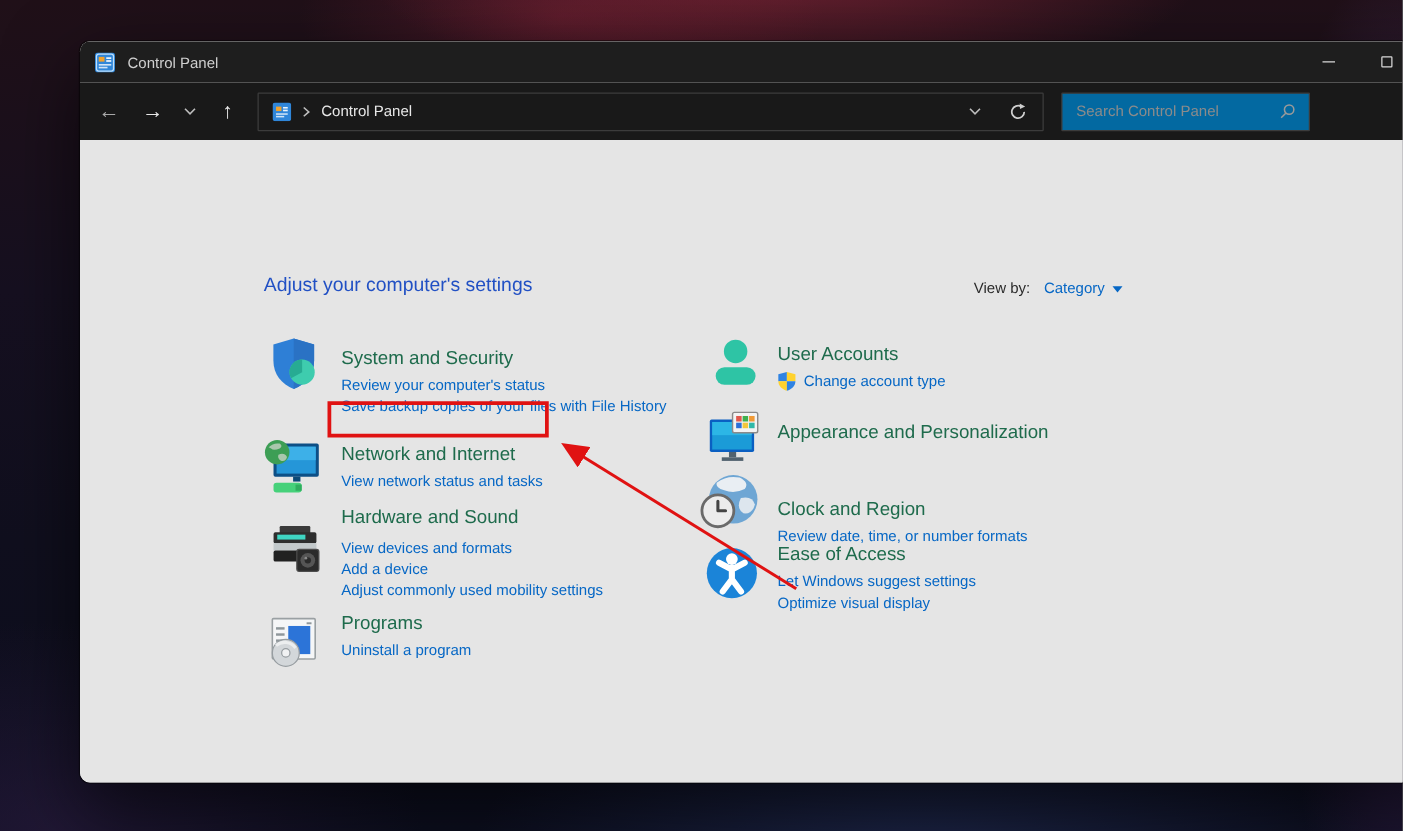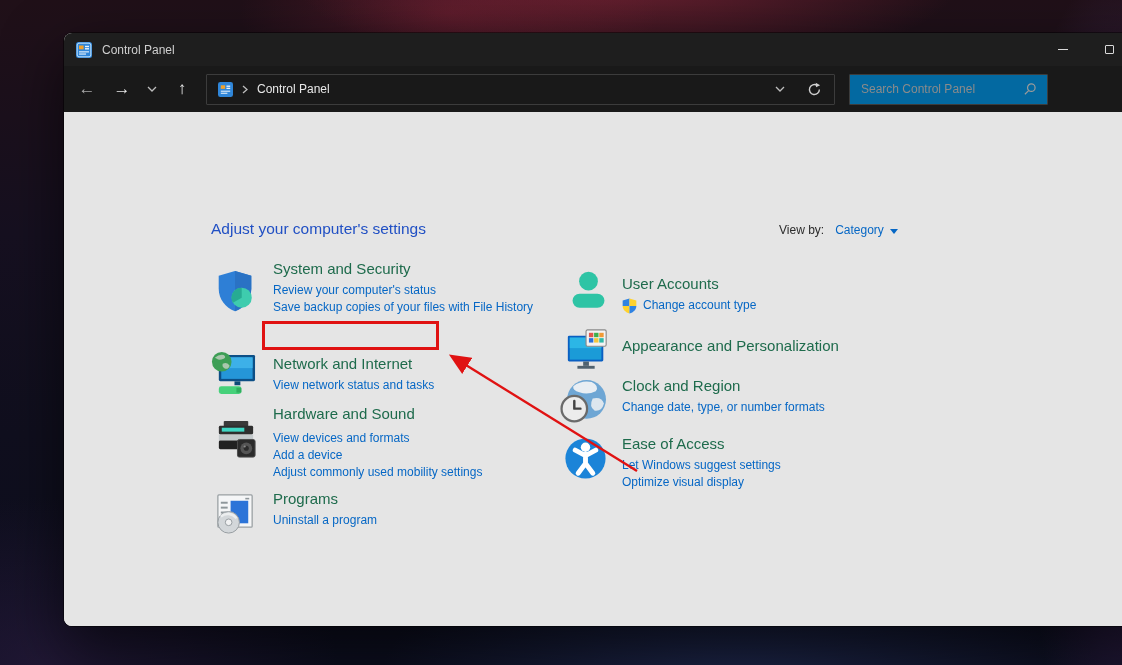--- a/index.html
+++ b/index.html
@@ -82,21 +82,21 @@
   .viewby .vvalue { color:#0667c5; margin-left:11px; }
   .viewby .tri {
     width:0; height:0; margin-left:6px; margin-top:2px;
     border-left:4px solid transparent; border-right:4px solid transparent;
     border-top:5px solid #0667c5;
   }
   .cicon { position:absolute; }
   .ctext { position:absolute; }
   .ctitle { display:block; font-size:15px; line-height:20px; color:#1e6b4c; text-decoration:none; margin-bottom:3px; }
   .clink { display:block; font-size:12px; line-height:17px; color:#0667c5; text-decoration:none; }
-  .linkrow { display:flex; align-items:flex-end; gap:6px; }
+  .linkrow { display:flex; align-items:flex-start; gap:6px; }
   .linkrow .clink { display:inline; }
   
   .hl-box {
     position:absolute; left:262px; top:321px; width:177px; height:29px;
     border:3px solid #e01212; z-index:40; pointer-events:none;
   }
   .arrow-layer { position:absolute; inset:0; z-index:41; pointer-events:none; }
 </style>
 </head>
 <body>
@@ -186,21 +186,21 @@
       <span class="vvalue">Category</span>
       <span class="tri"></span>
     </div>
 
     <svg class="cicon" style="left:148px;top:156px" width="46" height="46" viewBox="0 0 48 48">
       <path d="M24 3 L41 8 V21 C41 33 34 41 24 45 C14 41 7 33 7 21 V8 Z" fill="#2e7fd6"></path>
       <path d="M24 3 L41 8 V21 C41 33 34 41 24 45 Z" fill="#2a72c4"></path>
       <circle cx="31" cy="31" r="10.5" fill="#3eccae"></circle>
       <path d="M31 31 L31 20.5 A10.5 10.5 0 0 0 21.8 36.2 Z" fill="#27ab93"></path>
     </svg>
-    <div class="ctext" style="left:209px;top:147px">
+    <div class="ctext" style="left:209px;top:165px">
       <a class="ctitle" href="#">System and Security</a>
       <a class="clink" href="#">Review your computer's status</a>
       <a class="clink" href="#">Save backup copies of your files with File History</a>
     </div>
 
     <svg class="cicon" style="left:146px;top:238px" width="47" height="47" viewBox="0 0 48 48">
       <rect x="9" y="5" width="37" height="27" rx="1.5" fill="#0d4f86"></rect>
       <rect x="11.5" y="7.5" width="32" height="22" fill="#2596d8"></rect>
       <rect x="11.5" y="7.5" width="32" height="11" fill="#3db0e8"></rect>
       <rect x="25" y="32" width="6" height="4" fill="#0d4a77"></rect>
@@ -292,23 +292,23 @@
     </div>
 
     <svg class="cicon" style="left:495px;top:266px" width="49" height="49" viewBox="0 0 48 48">
       <circle cx="27" cy="21" r="19" fill="#6ea6d4"></circle>
       <path d="M14 8 Q22 2 32 4 Q40 8 36 13 Q28 17 20 14 Q13 12 14 8 Z" fill="#e9eef3"></path>
       <path d="M33 20 Q42 18 44 25 Q42 33 35 32 Q29 28 33 20 Z" fill="#dde6ee"></path>
       <path d="M18 26 Q24 24 26 30 Q24 36 19 34 Q15 30 18 26 Z" fill="#4c7fae"></path>
       <circle cx="15" cy="30" r="12.5" fill="#ececec" stroke="#6a6a6a" stroke-width="2.2"></circle>
       <path d="M15 30 V22.5 M15 30 H21" stroke="#444" stroke-width="2.4" stroke-linecap="round"></path>
     </svg>
-    <div class="ctext" style="left:558px;top:264px">
+    <div class="ctext" style="left:558px;top:286px">
       <a class="ctitle" href="#">Clock and Region</a>
-      <a class="clink" href="#">Change date, type, or number formats</a>
+      <a class="clink" href="#">Review date, time, or number formats</a>
     </div>
 
     <svg class="cicon" style="left:498px;top:323px" width="47" height="47" viewBox="0 0 48 48">
       <circle cx="24" cy="24" r="20.5" fill="#1b84d8"></circle>
       <circle cx="24" cy="12.5" r="4.8" fill="#fff"></circle>
       <path d="M24 19.5 L24 29 M24 21 L13.5 15.5 M24 21 L34.5 15.5 M24 29 L16.5 39 M24 29 L31.5 39" stroke="#fff" stroke-width="5" stroke-linecap="round" fill="none"></path>
     </svg>
     <div class="ctext" style="left:558px;top:322px">
       <a class="ctitle" href="#">Ease of Access</a>
       <a class="clink" href="#">Let Windows suggest settings</a>

